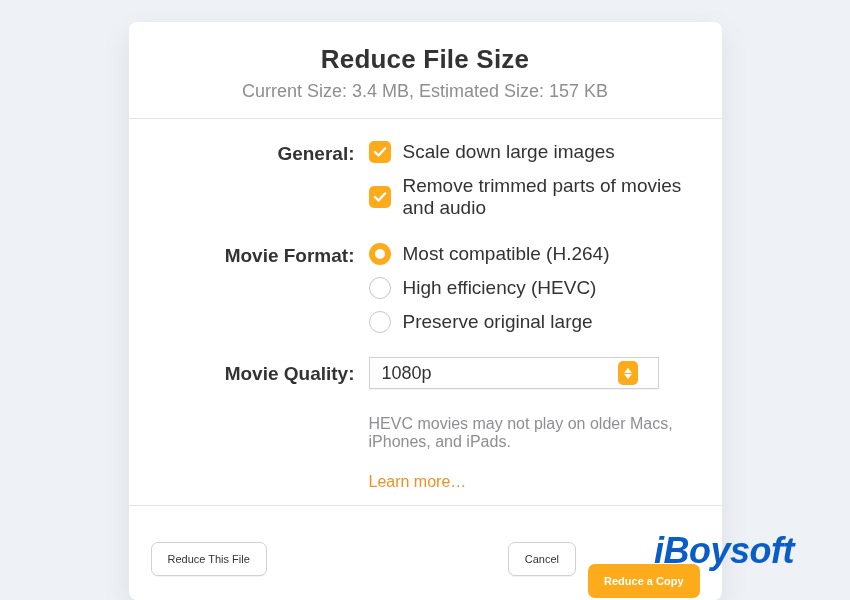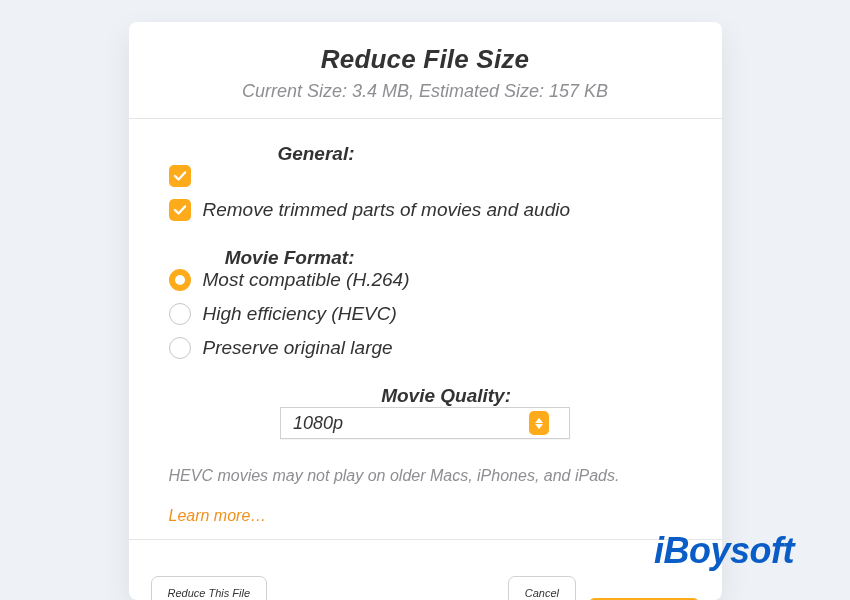--- a/index.html
+++ b/index.html
@@ -13,21 +13,20 @@
       align-items: center;
       padding-top: 22px;
       position: relative;
     }
     .dialog {
       width: 593px;
       background: #ffffff;
       border-radius: 8px;
       box-shadow: 0 10px 30px rgba(0,0,0,0.08);
       overflow: hidden;
-      font-style: italic;
     }
     .dialog-header {
       text-align: center;
       padding: 22px 20px 16px 20px;
     }
     .title {
       font-size: 26px;
       font-weight: 600;
       color: #333;
       letter-spacing: 0.2px;
@@ -43,21 +42,20 @@
       background: #e5e5e5;
       width: 100%;
     }
     .body {
       padding: 22px 40px 14px 40px;
     }
     .row {
       display: flex;
       align-items: flex-start;
       margin-bottom: 12px;
-      flex-direction: column;
     }
     .label-col {
       width: 200px;
       text-align: right;
       padding-right: 14px;
       padding-top: 2px;
     }
     .label {
       font-size: 19px;
       font-weight: 700;
@@ -199,20 +197,21 @@
       <div class="label-col">
         <span class="label">General:</span>
       </div>
       <div class="ctrl-col">
         <div class="option">
           <span class="cb checked">
             <svg width="14" height="14" viewBox="0 0 14 14">
                 <path d="M2 7 L5.5 10.5 L12 3.5" stroke="#fff" stroke-width="2.4" fill="none" stroke-linecap="round" stroke-linejoin="round"></path>
               </svg>
           </span>
+          <span>Scale down large images</span>
         </div>
         <div class="option">
           <span class="cb checked">
             <svg width="14" height="14" viewBox="0 0 14 14">
                 <path d="M2 7 L5.5 10.5 L12 3.5" stroke="#fff" stroke-width="2.4" fill="none" stroke-linecap="round" stroke-linejoin="round"></path>
               </svg>
           </span>
           <span>Remove trimmed parts of movies and audio</span>
         </div>
       </div>

